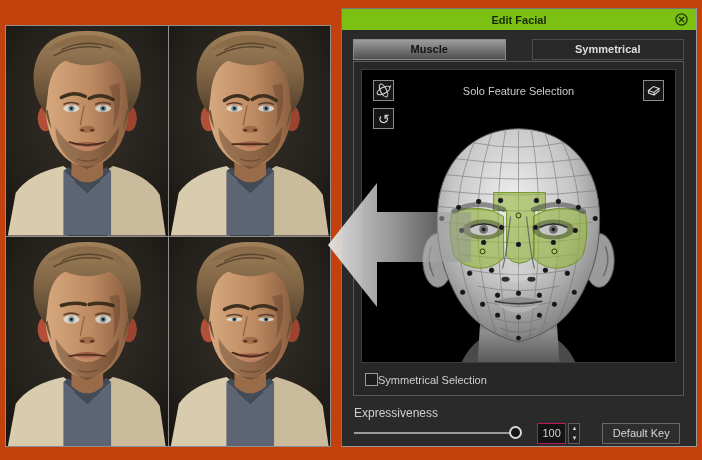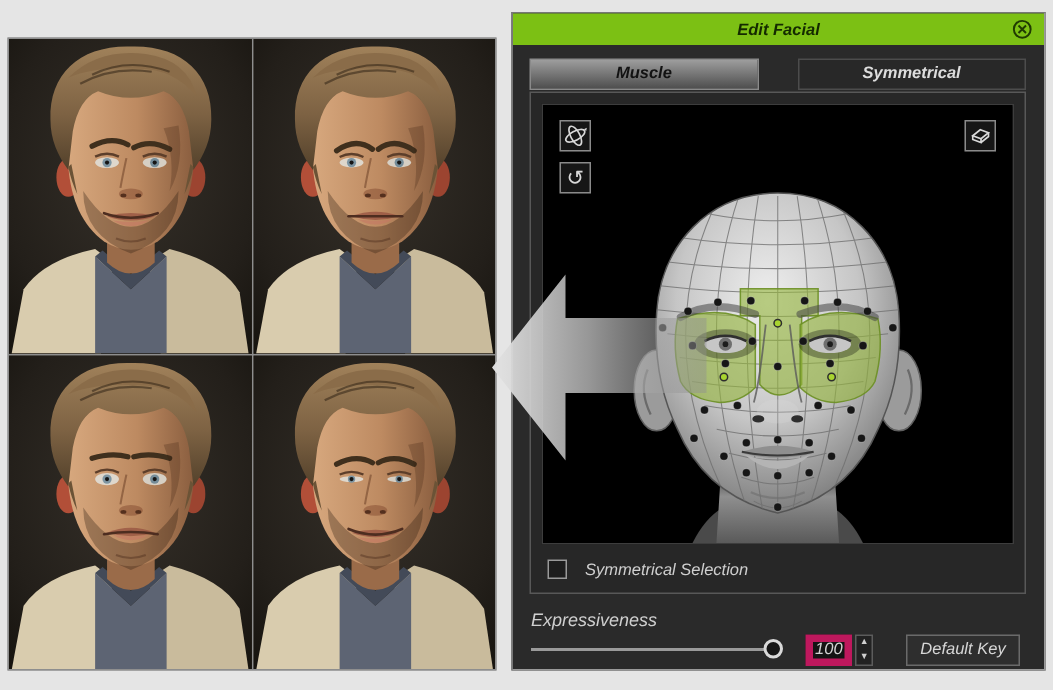--- a/index.html
+++ b/index.html
@@ -1,17 +1,17 @@
 <!DOCTYPE html>
 <html><head>
 <meta charset="utf-8">
 <style>
   html,body{margin:0;padding:0;background:#1c1c1c;}
   *{box-sizing:border-box;font-family:"Liberation Sans",sans-serif;}
-  #stage{position:relative;width:702px;height:460px;background:#e5e5e5;overflow:hidden;font-style:italic;}
+  #stage{position:relative;width:702px;height:460px;background:#c2410c;overflow:hidden;}
 
   
   #portrait-grid{position:absolute;left:5px;top:25px;width:326px;height:422px;
     display:grid;grid-template-columns:1fr 1fr;grid-template-rows:1fr 1fr;
     gap:1px;background:#8e8e8e;border:1px solid #8e8e8e;}
   .cell{background:#242019;overflow:hidden;position:relative;}
   .cell svg{display:block;width:100%;height:100%;}
 
   
   #panel{position:absolute;left:341px;top:8px;width:356px;height:439px;
@@ -29,30 +29,30 @@
   #groupbox{position:absolute;left:11px;right:12px;top:52px;height:335px;border:1px solid #585858;background:#272727;}
   #viewport{position:absolute;left:7px;right:7px;top:7px;height:294px;background:#000;border:1px solid #3d3d3d;}
   #viewport-canvas{position:absolute;left:0;top:0;width:100%;height:100%;}
   .vp-btn{position:absolute;width:21px;height:21px;background:#161616;border:1px solid #8a8a8a;
     display:flex;align-items:center;justify-content:center;cursor:pointer;color:#d8d8d8;}
   #btn-orbit{left:11px;top:10px;}
   #btn-reset{left:11px;top:38px;font-size:14px;line-height:14px;font-family:"DejaVu Sans",sans-serif;}
   #btn-solo{right:11px;top:10px;}
   #viewport-label{position:absolute;left:0;right:0;top:15px;text-align:center;font-size:11px;color:#c9c9c9;}
 
-  #checkbox-row{position:absolute;left:11px;bottom:9px;display:flex;align-items:center;gap:12px;cursor:pointer;}
+  #checkbox-row{position:absolute;left:11px;bottom:9px;display:flex;align-items:center;gap:0;cursor:pointer;}
   #checkbox-box{width:13px;height:13px;border:1px solid #9a9a9a;background:#1d1d1d;}
   #checkbox-label{font-size:11px;color:#cfcfcf;}
 
   #expr-label{position:absolute;left:12px;top:397px;font-size:12px;color:#cfcfcf;}
   #slider-row{position:absolute;left:12px;right:16px;top:413px;height:22px;display:flex;align-items:center;}
   #slider{position:relative;width:168px;height:22px;flex:none;cursor:pointer;}
   #slider-track{position:absolute;left:0;right:10px;top:10px;height:2px;background:#9a9a9a;}
   #slider-handle{position:absolute;right:0;top:4px;width:13px;height:13px;border:2px solid #d9d9d9;border-radius:50%;background:#161616;}
-  #value-box{width:40px;height:21px;margin-left:15px;background:#141414;border:5px solid #be185d;
+  #value-box{width:40px;height:21px;margin-left:15px;background:#141414;border:1px solid #be185d;
     color:#d2d2d2;font-size:11px;display:flex;align-items:center;justify-content:center;}
   #spinner{width:16px;height:21px;margin-left:2px;background:#222;border:1px solid #5c5c5c;
     display:flex;flex-direction:column;}
   .spin{flex:1;display:flex;align-items:center;justify-content:center;font-size:6px;color:#cfcfcf;cursor:pointer;}
   #default-key-btn{width:107px;height:21px;margin-left:22px;background:#2e2e2e;border:1px solid #6a6a6a;
     color:#d6d6d6;font-size:11px;display:flex;align-items:center;justify-content:center;cursor:pointer;}
 
   
   #apply-arrow{position:absolute;left:325px;top:180px;width:147px;height:130px;pointer-events:none;z-index:40;}
 </style>
@@ -402,20 +402,21 @@
             <circle cx="136" cy="245" r="2.7" fill="#161616" stroke="rgba(255,255,255,0.28)" stroke-width="0.7"></circle>
             <circle cx="157" cy="247" r="2.7" fill="#161616" stroke="rgba(255,255,255,0.28)" stroke-width="0.7"></circle>
             <circle cx="178" cy="245" r="2.7" fill="#161616" stroke="rgba(255,255,255,0.28)" stroke-width="0.7"></circle>
             <circle cx="157" cy="268" r="2.7" fill="#161616" stroke="rgba(255,255,255,0.28)" stroke-width="0.7"></circle>
             <circle cx="101" cy="222" r="2.7" fill="#161616" stroke="rgba(255,255,255,0.28)" stroke-width="0.7"></circle>
             <circle cx="213" cy="222" r="2.7" fill="#161616" stroke="rgba(255,255,255,0.28)" stroke-width="0.7"></circle>
             <circle cx="157" cy="145" r="2.5" fill="#a8d42f" stroke="#2d2d2d" stroke-width="1"></circle>
             <circle cx="121" cy="181" r="2.5" fill="#a8d42f" stroke="#2d2d2d" stroke-width="1"></circle>
             <circle cx="193" cy="181" r="2.5" fill="#a8d42f" stroke="#2d2d2d" stroke-width="1"></circle>
           </svg>
+        <div id="viewport-label">Solo Feature Selection</div>
         <div class="vp-btn" id="btn-orbit">
           <svg width="17" height="17" viewBox="0 0 17 17">
             <ellipse cx="8.5" cy="8.5" rx="7" ry="3" fill="none" stroke="#d8d8d8" stroke-width="1.1" transform="rotate(-28 8.5 8.5)"></ellipse>
             <ellipse cx="8.5" cy="8.5" rx="7" ry="3" fill="none" stroke="#d8d8d8" stroke-width="1.1" transform="rotate(62 8.5 8.5)"></ellipse>
             <path d="M14.2 4.2 l2 -1 l-0.4 2.2 z" fill="#d8d8d8"></path>
           </svg>
         </div>
         <div class="vp-btn" id="btn-reset">↺</div>
         <div class="vp-btn" id="btn-solo">
           <svg width="17" height="17" viewBox="0 0 17 17">

